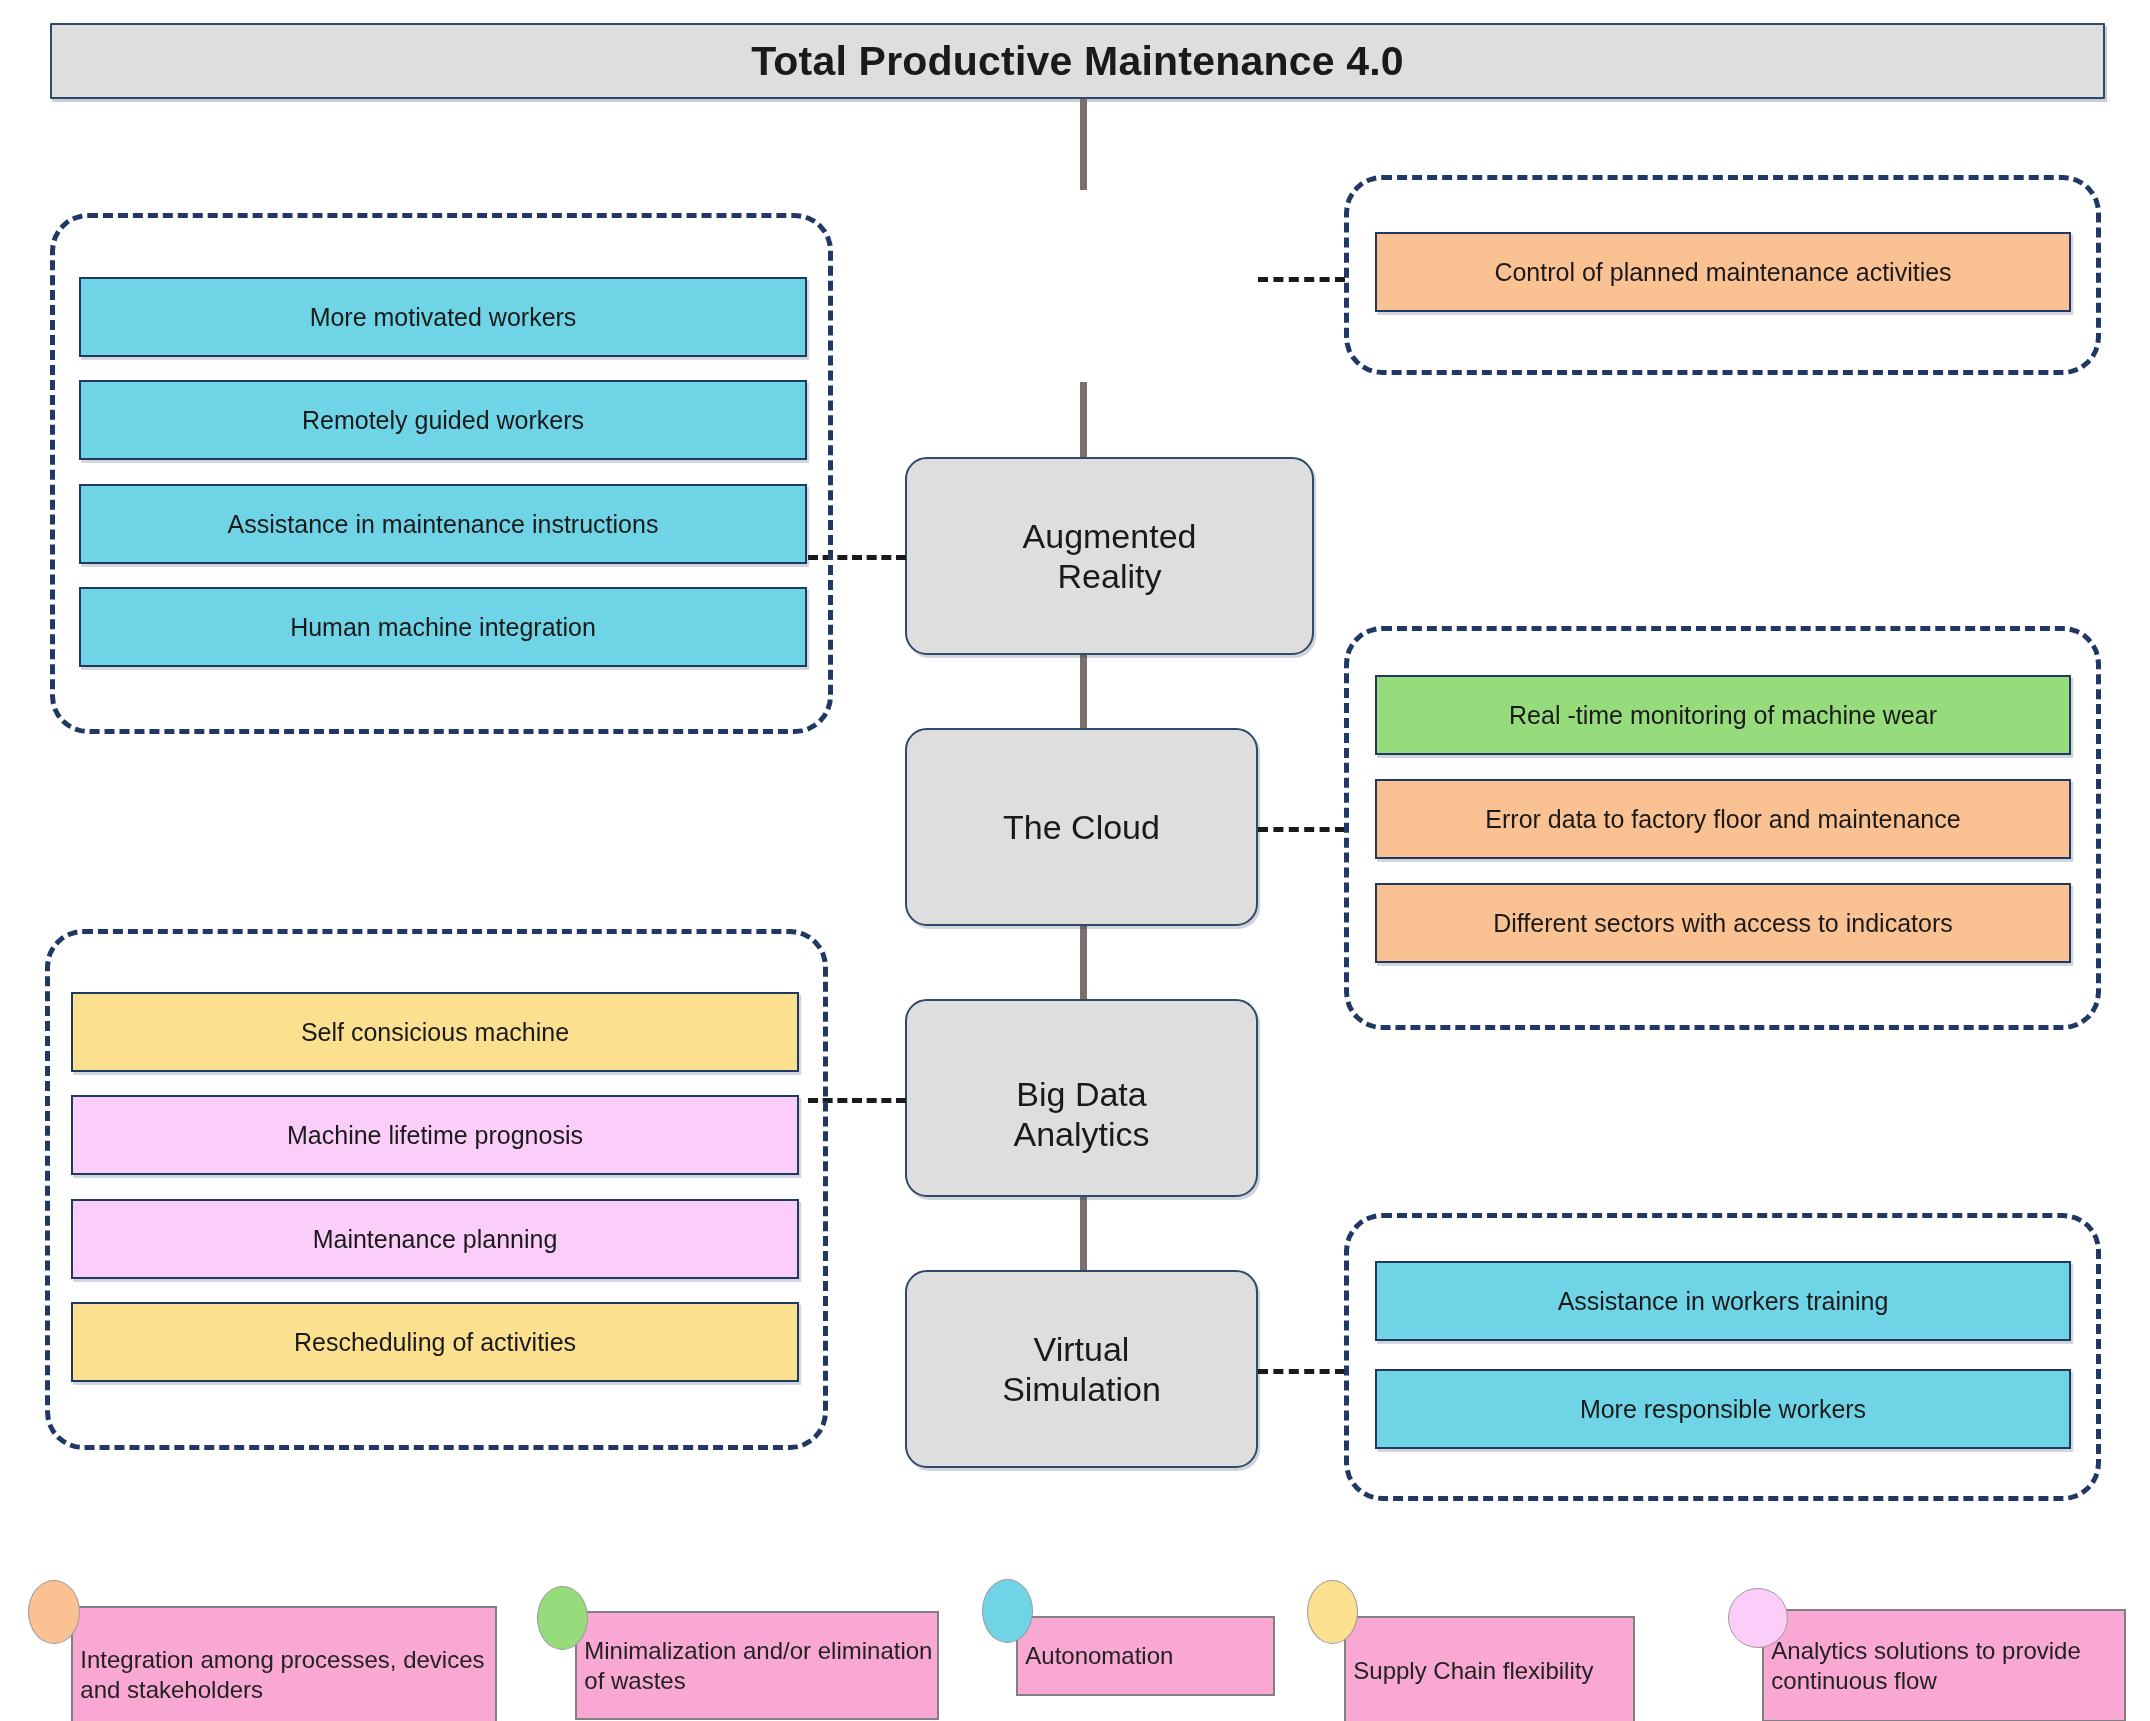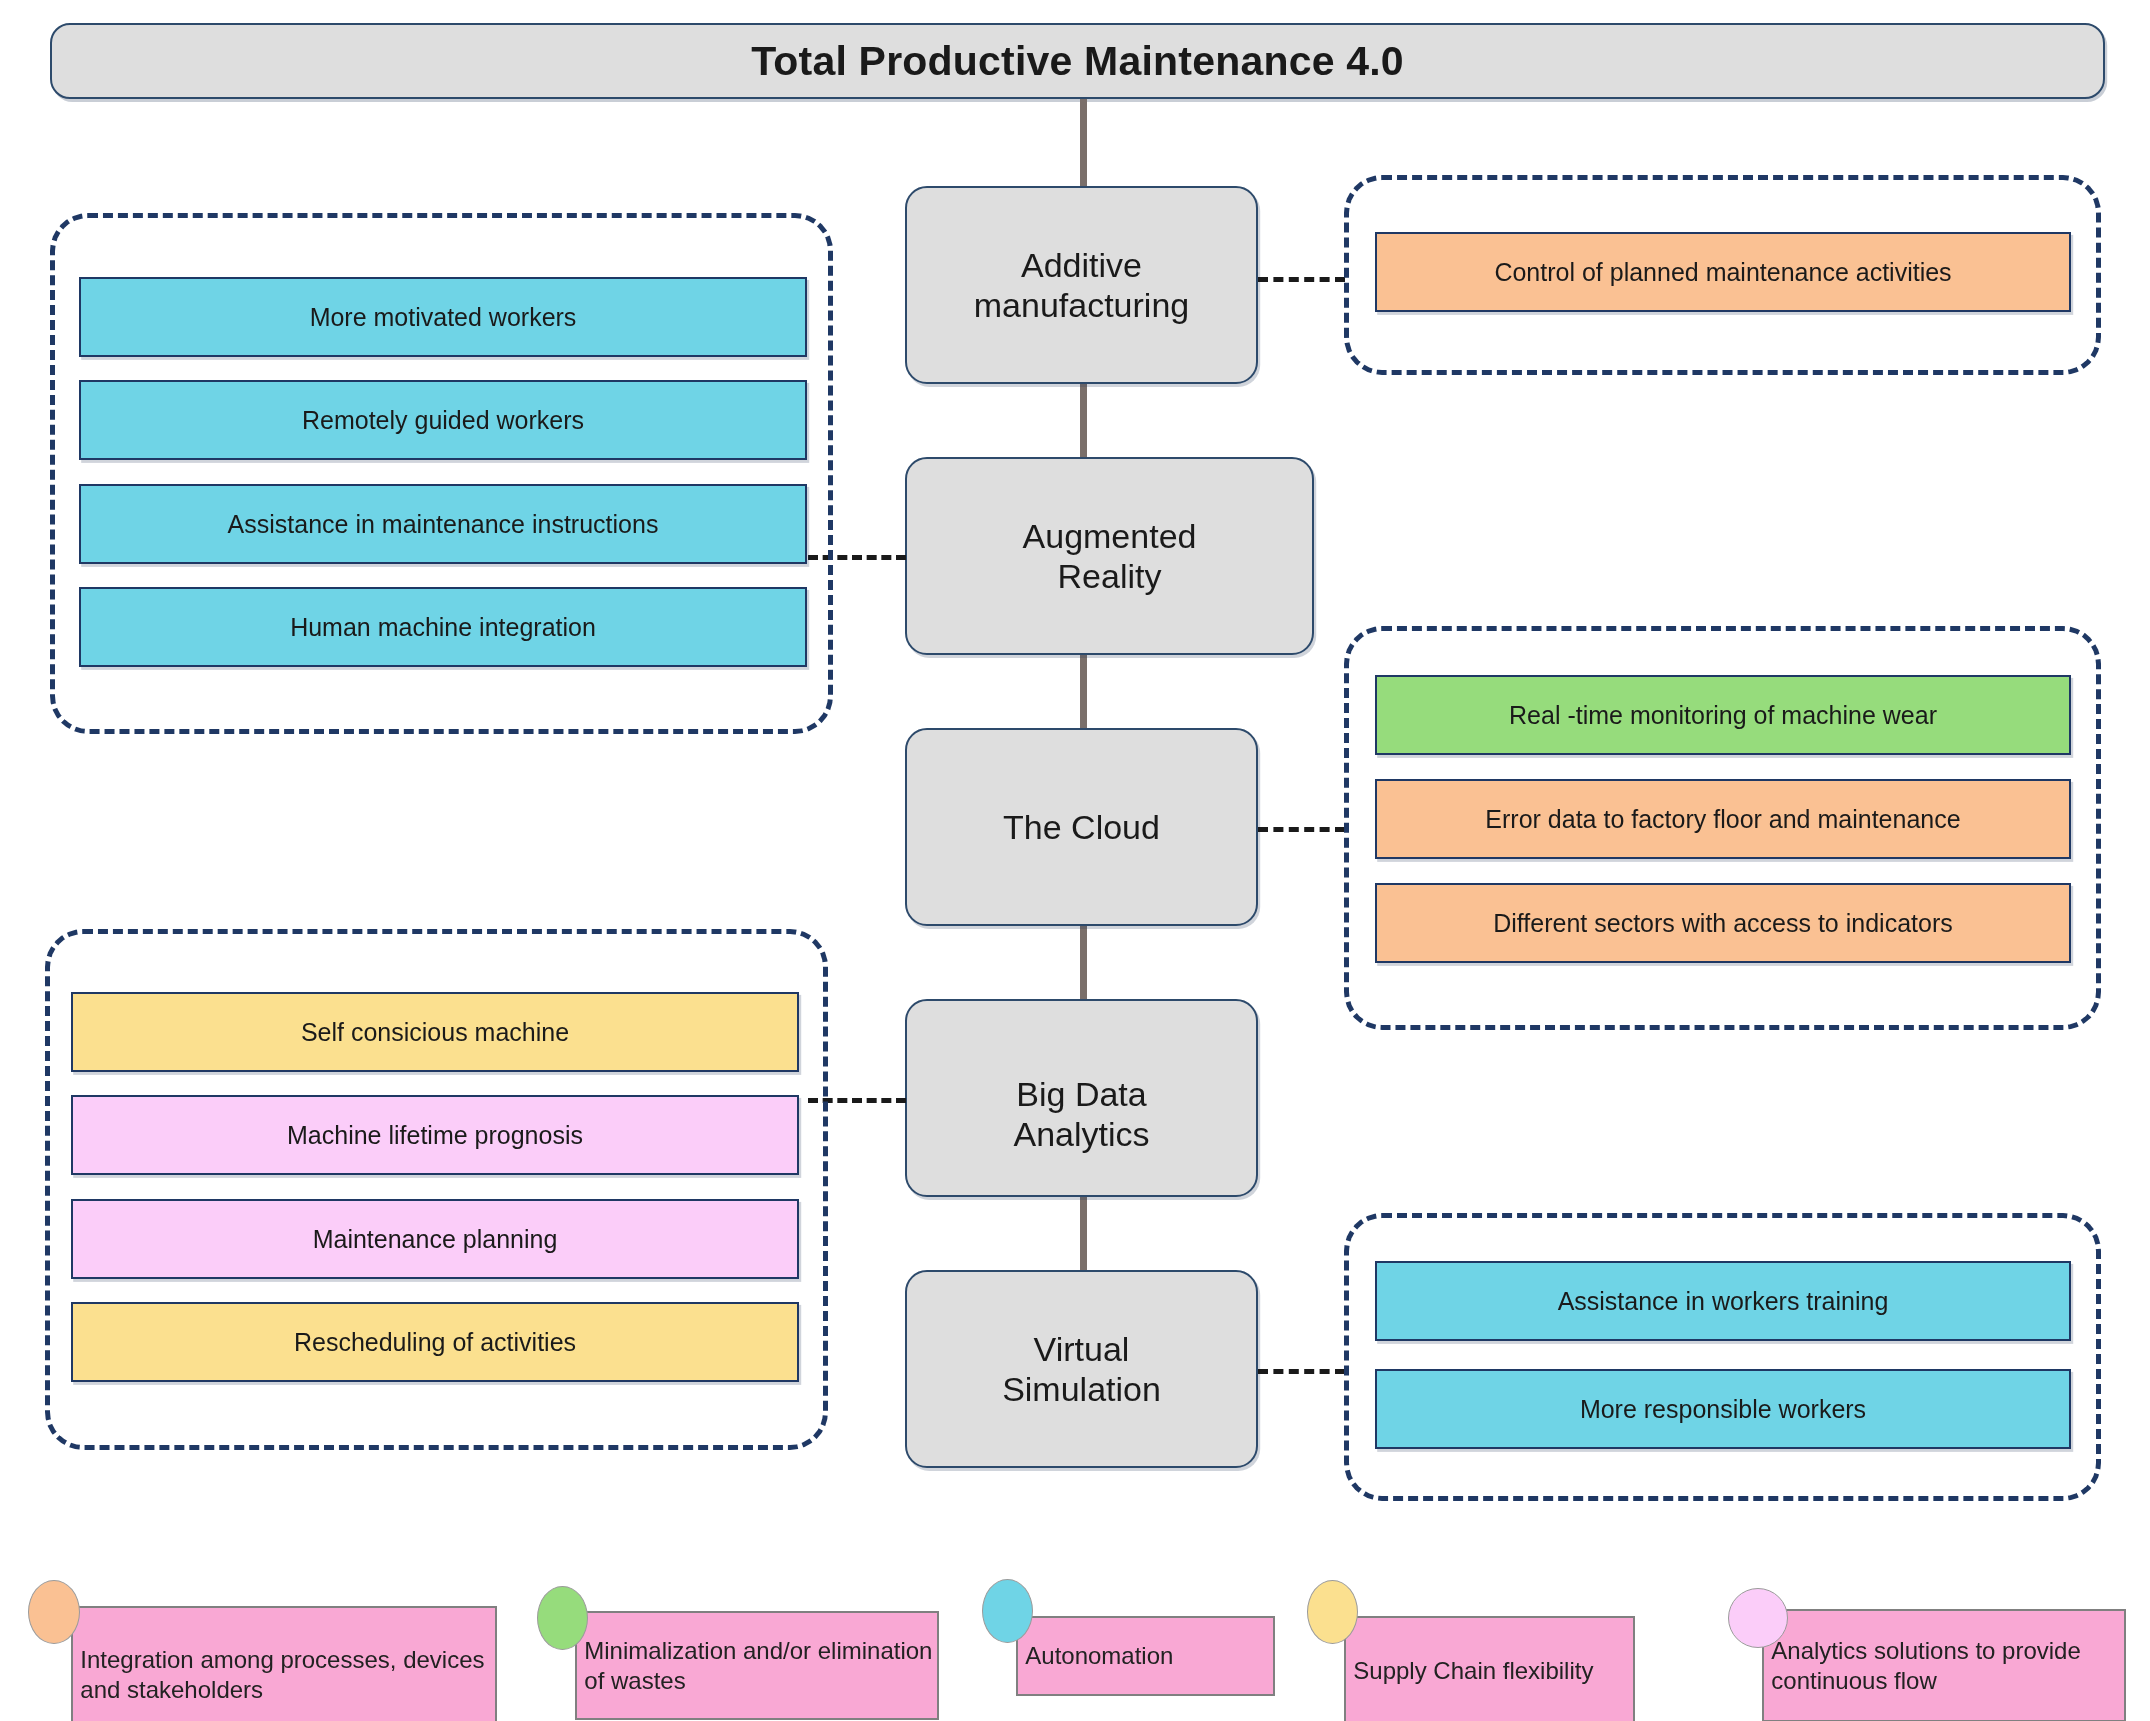--- a/index.html
+++ b/index.html
@@ -15,21 +15,21 @@
     overflow:hidden;
   }
 
   
   .title-banner{
     position:absolute;
     left:50px; top:23px;
     width:2055px; height:76px;
     background:#dedede;
     border:2.9px solid #2d4a6b;
-    border-radius:20px;
+    border-radius:1px;
     box-shadow:2.2px 2.9px 0 rgba(40,60,90,.25);
     display:flex; align-items:center; justify-content:center;
     box-sizing:border-box;
   }
   .title-banner span{
     font-size:41px; font-weight:bold; letter-spacing:0.2px;
   }
 
   
   .pillar{
@@ -117,24 +117,20 @@
   <div class="title-banner">
     <span>Total Productive Maintenance 4.0</span>
   </div>
 
   <div class="spine" style="left:1080px; top:99px;  height:91px;"></div>
   <div class="spine" style="left:1080px; top:382px;  height:76px;"></div>
   <div class="spine" style="left:1080px; top:653px;  height:76px;"></div>
   <div class="spine" style="left:1080px; top:923px; height:76px;"></div>
   <div class="spine" style="left:1080px; top:1194px; height:76px;"></div>
 
-  <div class="pillar" style="left:905px; top:186px; width:353px; height:198px;">
-    <span style="white-space:pre-line;">Additive
-manufacturing</span>
-  </div>
 
   <div class="pillar" style="left:905px; top:457px; width:409px; height:198px;">
     <span style="white-space:pre-line;">Augmented
 Reality</span>
   </div>
 
   <div class="pillar" style="left:905px; top:728px; width:353px; height:198px;">
     <span style="white-space:pre-line;">The Cloud</span>
   </div>
 

